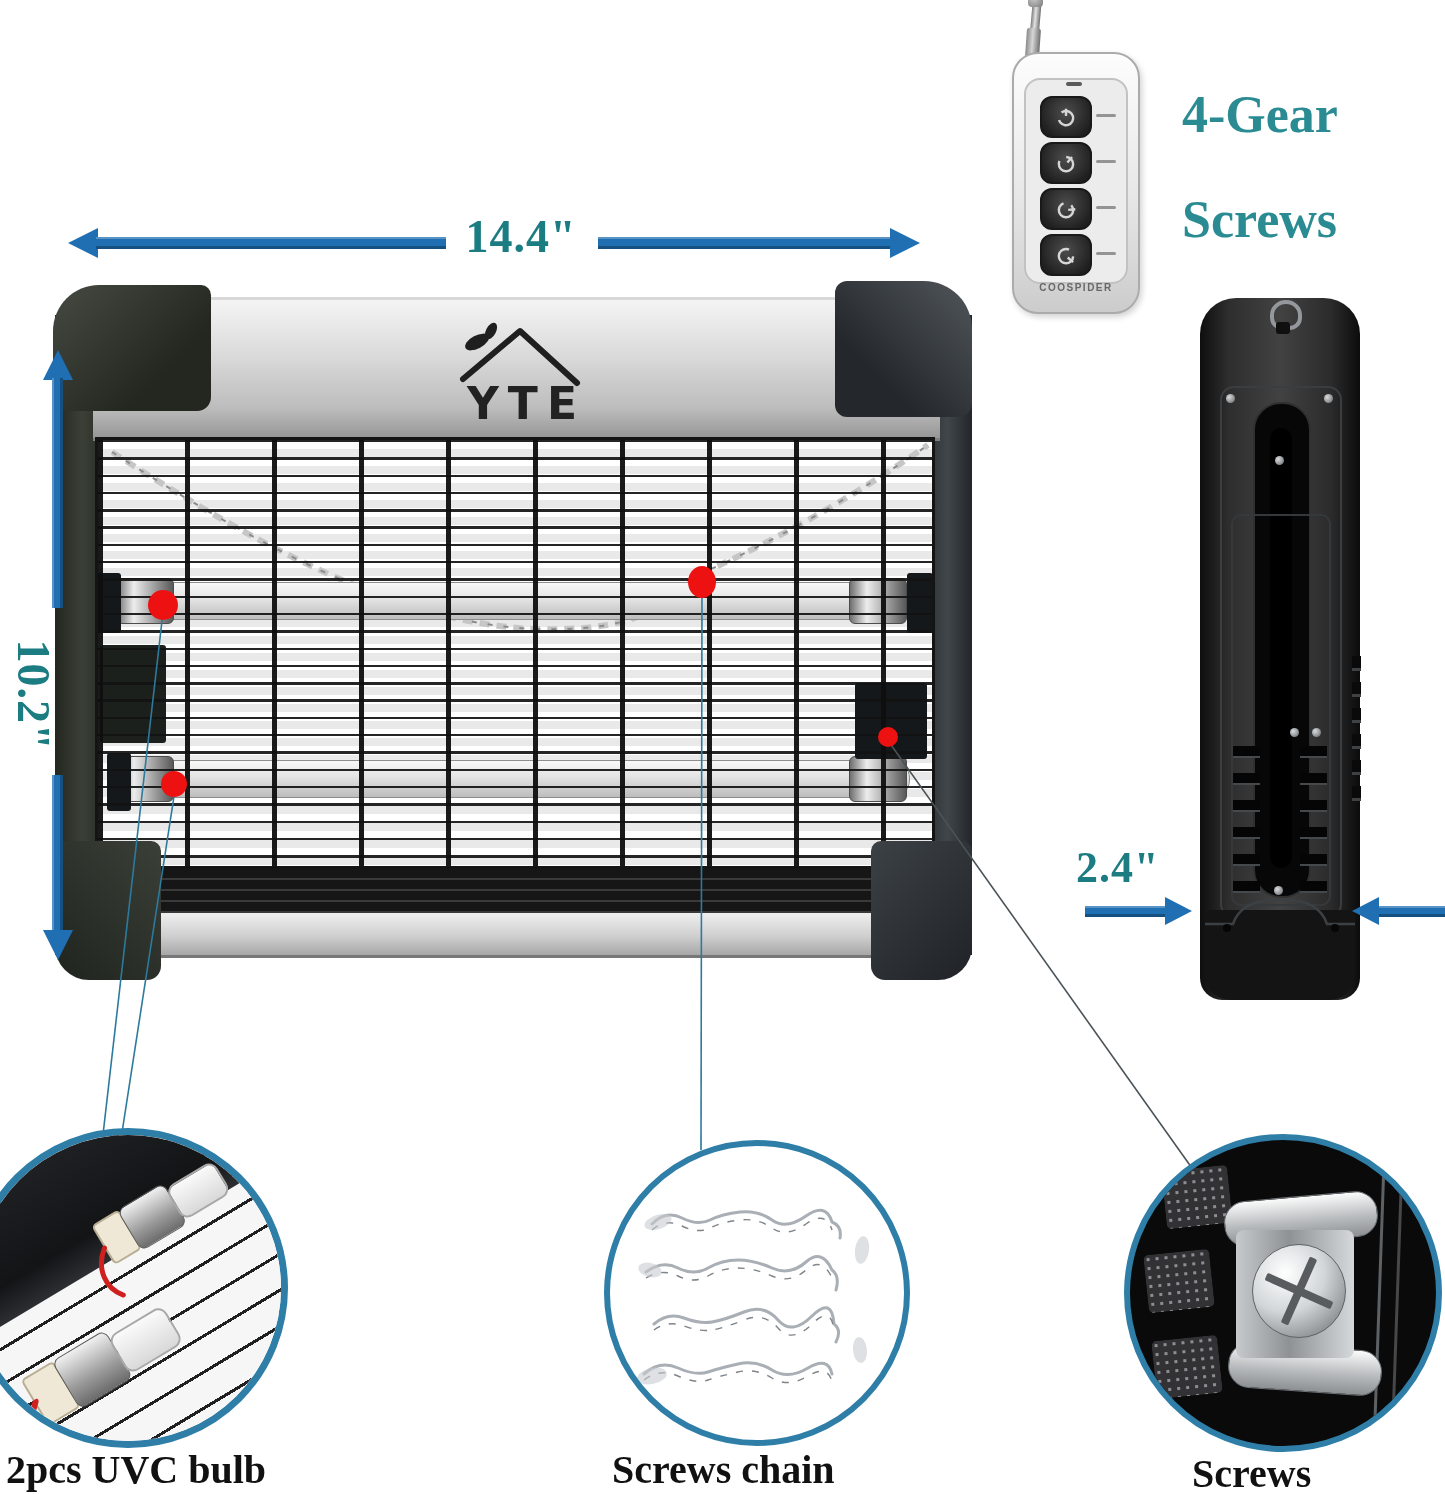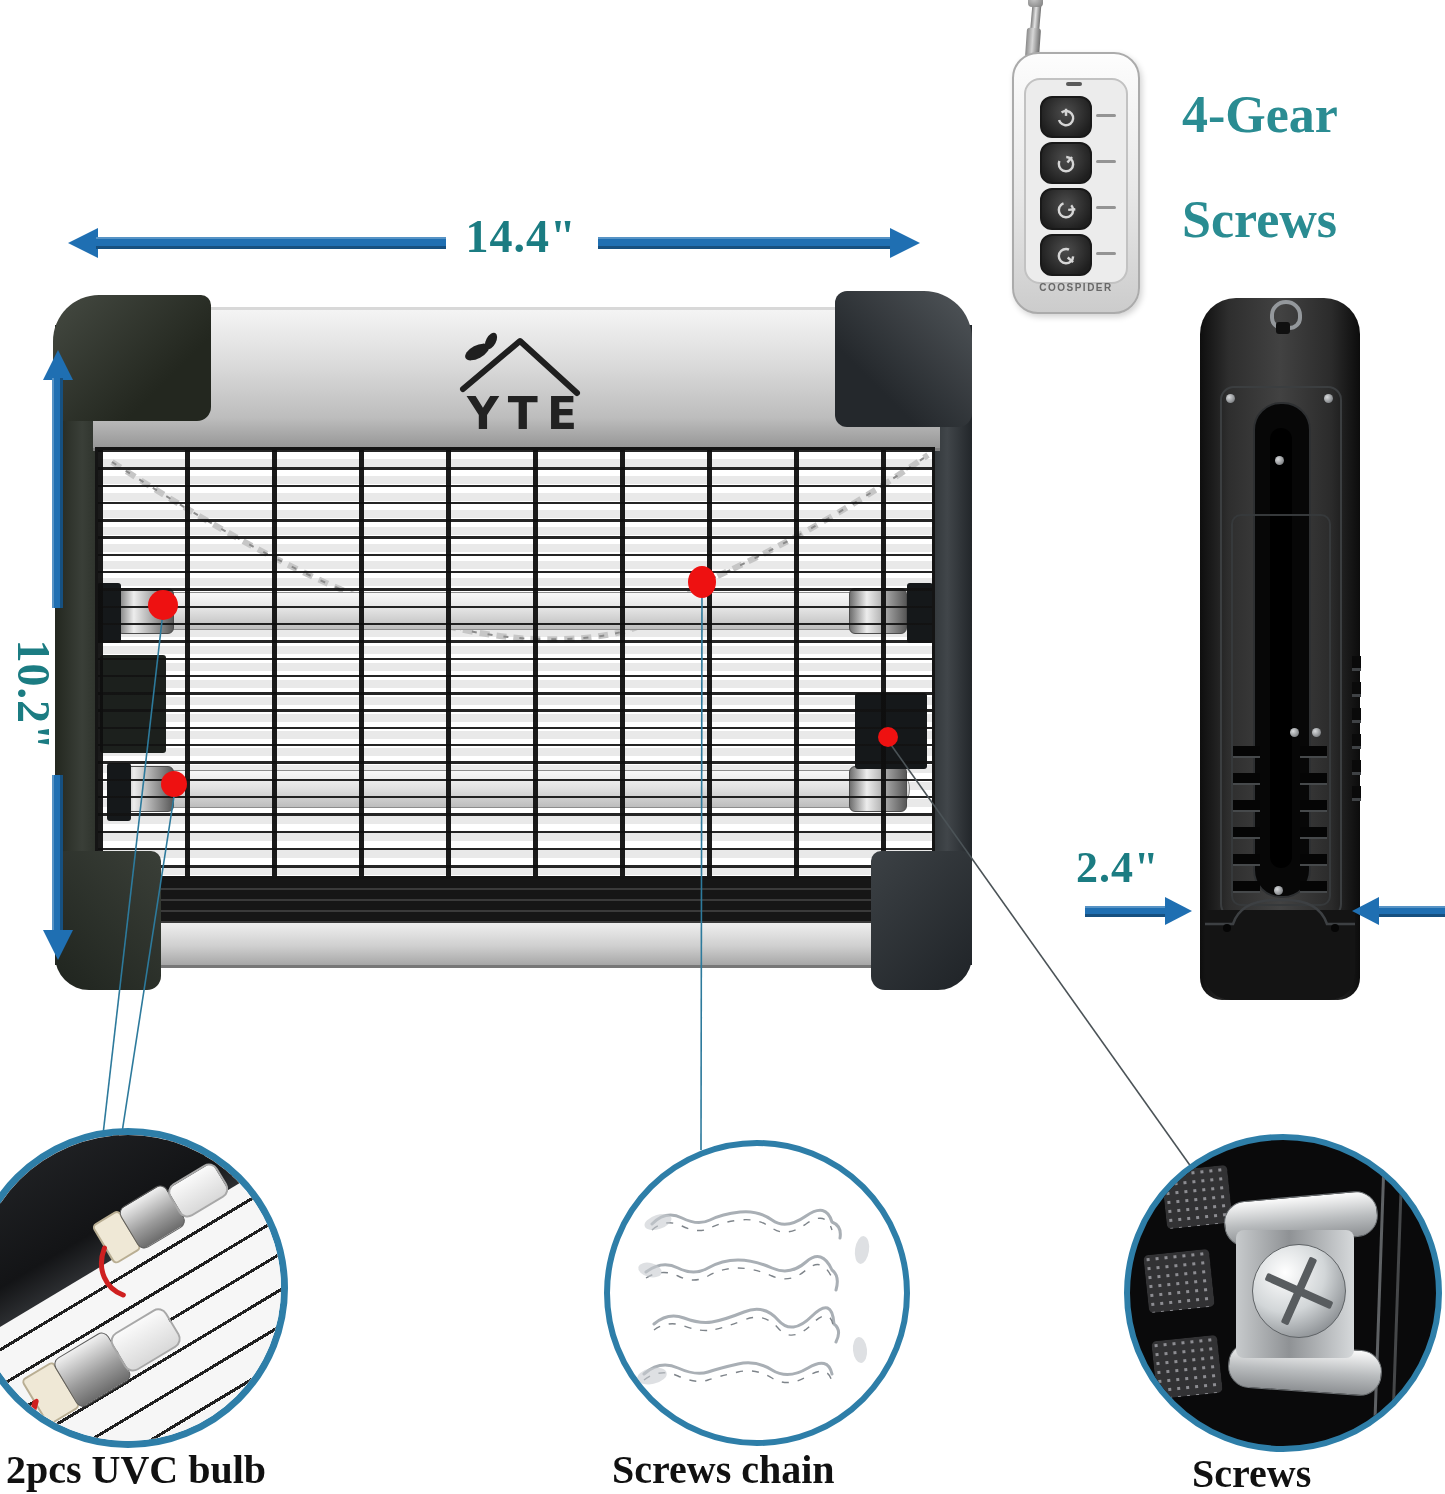--- a/index.html
+++ b/index.html
@@ -10,21 +10,21 @@
   .vbar{position:absolute;width:11px;background:var(--arrow);box-shadow:inset -3px 0 0 rgba(0,0,0,.28), inset 2px 0 0 rgba(255,255,255,.25);z-index:7;}
   .tri{position:absolute;width:0;height:0;z-index:7;}
   .tri.left {border-top:15px solid transparent;border-bottom:15px solid transparent;border-right:30px solid var(--arrow);}
   .tri.right{border-top:15px solid transparent;border-bottom:15px solid transparent;border-left:30px solid var(--arrow);}
   .tri.up   {border-left:15px solid transparent;border-right:15px solid transparent;border-bottom:30px solid var(--arrow);}
   .tri.down {border-left:15px solid transparent;border-right:15px solid transparent;border-top:30px solid var(--arrow);}
   .dim-text{position:absolute;color:var(--dimension_text);font-weight:bold;font-size:46px;z-index:8;letter-spacing:1px;}
   .timer-text{position:absolute;color:var(--timer_text);font-weight:bold;font-size:52px;z-index:8;}
   .cap-label{position:absolute;color:var(--label_text);font-weight:bold;font-size:40px;z-index:8;}
   
-  .unit{position:absolute;left:55px;top:295px;width:915px;height:695px;z-index:4;}
+  .unit{position:absolute;left:55px;top:285px;width:915px;height:695px;z-index:4;}
   .edge{position:absolute;top:30px;height:640px;width:45px;}
   .edge.l{left:0;background:linear-gradient(90deg,#23271f,#3a3f38 60%,#2c312a);}
   .edge.r{left:872px;background:linear-gradient(90deg,#2c3134,#41464a 45%,#22262a);}
   .silverband{position:absolute;left:38px;top:12px;width:847px;height:138px;
       background:linear-gradient(180deg,#f4f4f4,#dedede 35%,#bdbdbd 78%,#969696);
       border-top:3px solid #d8d8d8;border-bottom:3px solid #808080;}
   .gridbg{position:absolute;left:40px;top:152px;width:840px;height:432px;
       background:repeating-linear-gradient(180deg,#ffffff 0 9px,#e9e9e9 9px 17px);
       border:3px solid #141414;box-sizing:border-box;}
   .wires{position:absolute;left:40px;top:152px;width:840px;height:432px;z-index:5;

